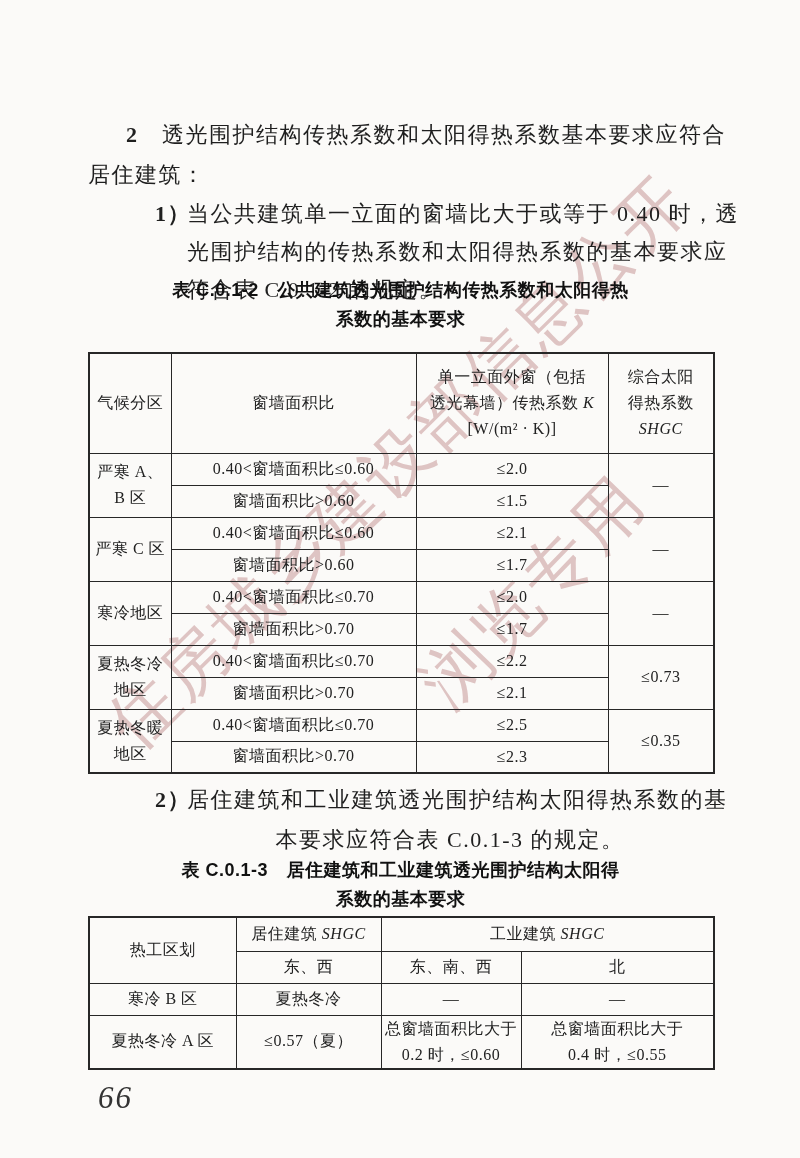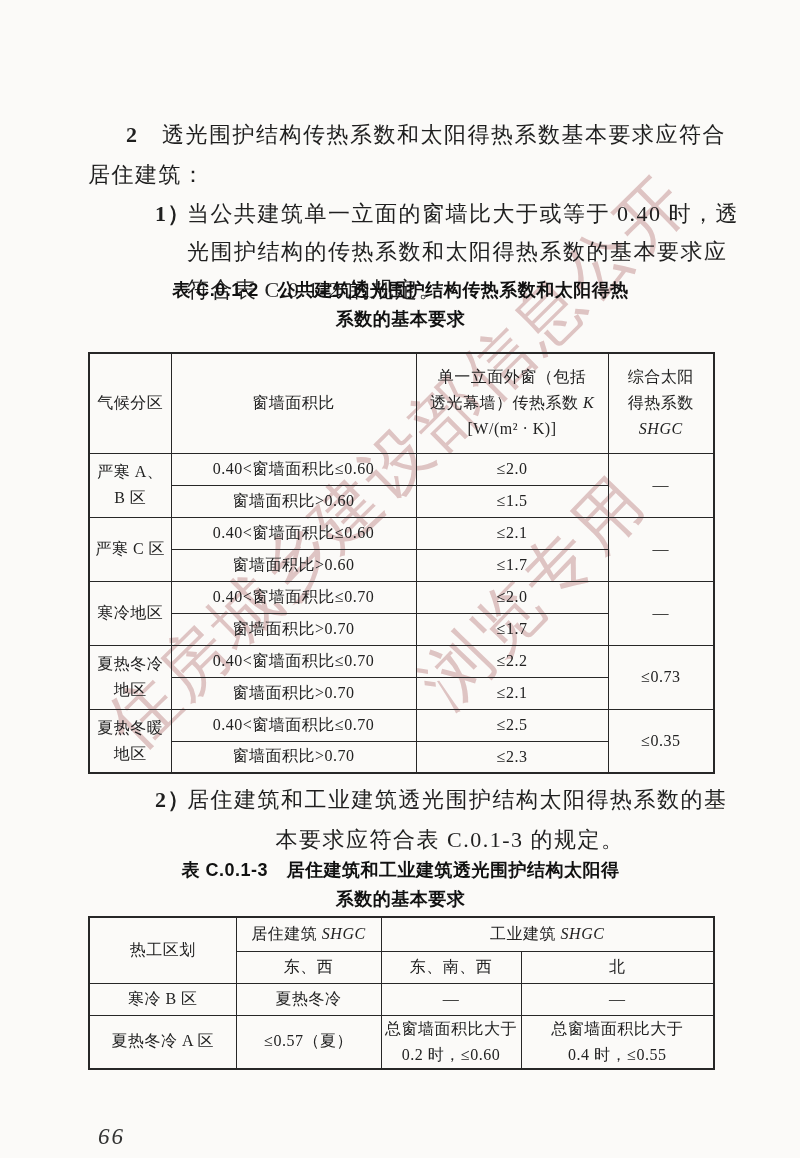--- a/index.html
+++ b/index.html
@@ -60,21 +60,21 @@
   .it{font-style:italic;font-family:"Liberation Serif","DejaVu Serif",serif;}
   #table1 tr.hd{height:100px;}
   #table1 tr.r{height:32px;}
   #table2 tr.h1{height:34px;}
   #table2 tr.h2{height:32px;}
   #table2 tr.r1{height:32px;}
   #table2 tr.r2{height:52px;}
   
   .pagenum{
     position:absolute;left:98px;top:1080px;
-    font-size:23px;font-style:italic;color:#333;letter-spacing:2px;margin-top:44px;
+    font-size:31px;font-style:italic;color:#333;letter-spacing:2px;
   }
 </style>
 </head>
 <body>
 
 <div class="page">
 
   <div class="wm-layer">
     <div class="wm wm1" style="color:#c38f8f;">住房城乡建设部信息公开</div>
     <div class="wm wm2" style="color:#c38f8f;">浏览专用</div>

